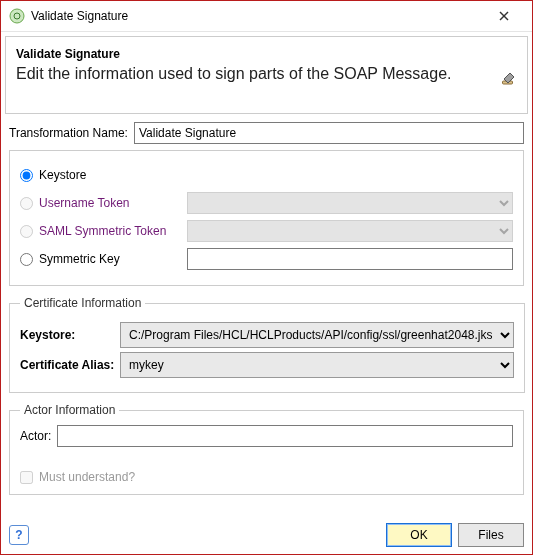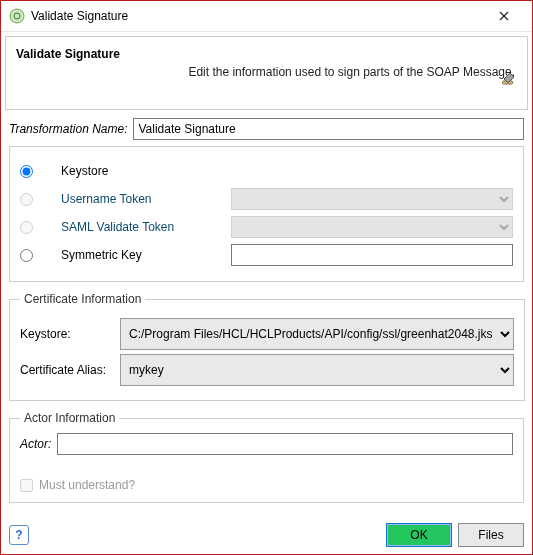--- a/index.html
+++ b/index.html
@@ -48,23 +48,22 @@
     background: #fff;
     position: relative;
   }
   .header h1 {
     margin: 0 0 4px 0;
     font-size: 12px;
     font-weight: bold;
   }
   .header p {
     margin: 0;
-    font-size: 12px;
+    font-size: 16px;
     color: #222;
-    text-align: right;
   }
   .header .edit-icon {
     position: absolute;
     right: 10px;
     top: 34px;
     width: 16px;
     height: 16px;
   }
   .body {
     flex: 1;
@@ -72,21 +71,20 @@
     overflow: hidden;
   }
   .row {
     display: flex;
     align-items: center;
     margin-bottom: 6px;
   }
   .row label {
     margin-right: 6px;
     white-space: nowrap;
-    font-style: italic;
   }
   .row input[type="text"], .row select {
     flex: 1;
     height: 22px;
     border: 1px solid #7a7a7a;
     padding: 0 4px;
     font-family: inherit;
     font-size: 12px;
     background: #fff;
     box-sizing: border-box;
@@ -99,54 +97,54 @@
   fieldset legend {
     padding: 0 4px;
     color: #333;
     font-size: 12px;
   }
   .radio-row {
     display: flex;
     align-items: center;
     margin: 4px 0;
     height: 24px;
-    gap: 22px;
   }
   .radio-row input[type="radio"] {
     margin: 0 6px 0 0;
   }
   .radio-row .rlabel {
     width: 148px;
   }
   .radio-row .rlabel.disabled {
-    color: #0c4a6e;
+    color: #701a75;
   }
   .radio-row select, .radio-row input[type="text"] {
     flex: 1;
     height: 22px;
     border: 1px solid #aaa;
     font-family: inherit;
     font-size: 12px;
     box-sizing: border-box;
   }
   .radio-row select.disabled {
     background: #d9d9d9;
     border-color: #bdbdbd;
   }
   .cert-row {
     display: flex;
     align-items: center;
     margin: 4px 0;
   }
   .cert-row label {
     width: 100px;
+    font-weight: bold;
   }
   .cert-row select {
     flex: 1;
-    height: 32px;
+    height: 26px;
     border: 1px solid #999;
     background: #e9e9e9;
     font-family: inherit;
     font-size: 12px;
     padding: 2px 4px;
     box-sizing: border-box;
   }
   .checkbox-row {
     display: flex;
     align-items: center;
@@ -169,21 +167,21 @@
     height: 24px;
     font-family: inherit;
     font-size: 12px;
     border: 1px solid #888;
     background: #e9e9e9;
     cursor: pointer;
   }
   .footer button.primary {
     border: 1px solid #1a6fd6;
     box-shadow: 0 0 0 1px #8fbef5 inset;
-    background: #22c55e;
+    background: #fef9c3;
   }
   .help-icon {
     width: 18px; height: 18px;
     border: 1px solid #5a8dd6;
     border-radius: 3px;
     color: #2f6fd6;
     display: flex;
     align-items: center;
     justify-content: center;
     font-weight: bold;
@@ -238,21 +236,21 @@
       </div>
 
       <div class="radio-row">
         <input type="radio" name="keysrc" disabled="" style="">
         <span class="rlabel disabled">Username Token</span>
         <select disabled="" class="disabled"></select>
       </div>
 
       <div class="radio-row">
         <input type="radio" name="keysrc" disabled="" style="">
-        <span class="rlabel disabled">SAML Validate Token</span>
+        <span class="rlabel disabled">SAML Symmetric Token</span>
         <select disabled="" class="disabled"></select>
       </div>
 
       <div class="radio-row">
         <input type="radio" name="keysrc" style="">
         <span class="rlabel">Symmetric Key</span>
         <input type="text" style="background: rgb(255, 255, 255); border: 1px solid rgb(122, 122, 122); padding: 0px 4px;" value="">
       </div>
     </fieldset>
 

